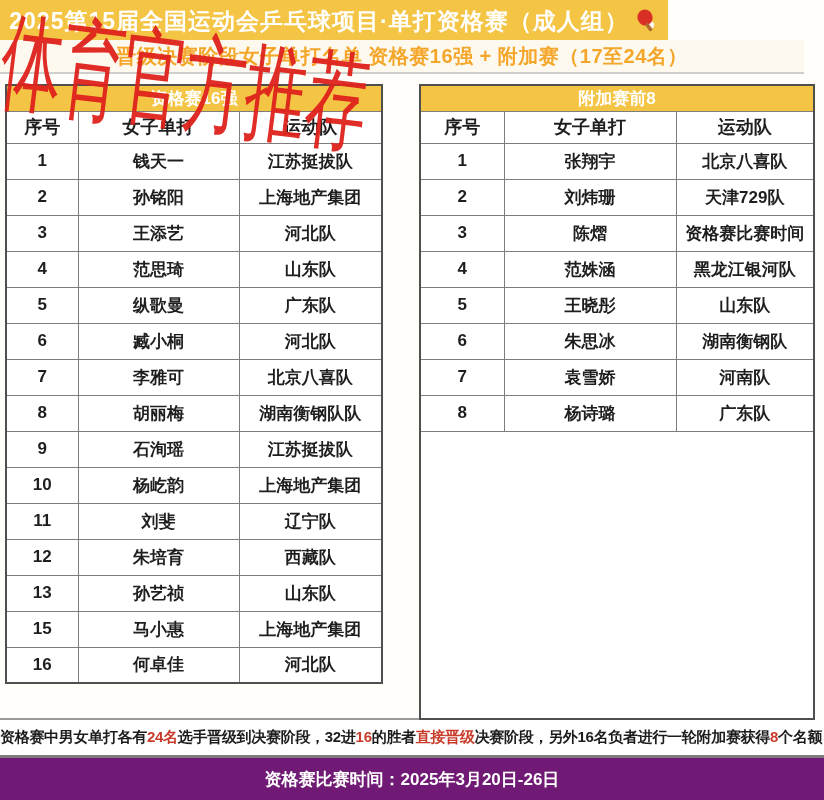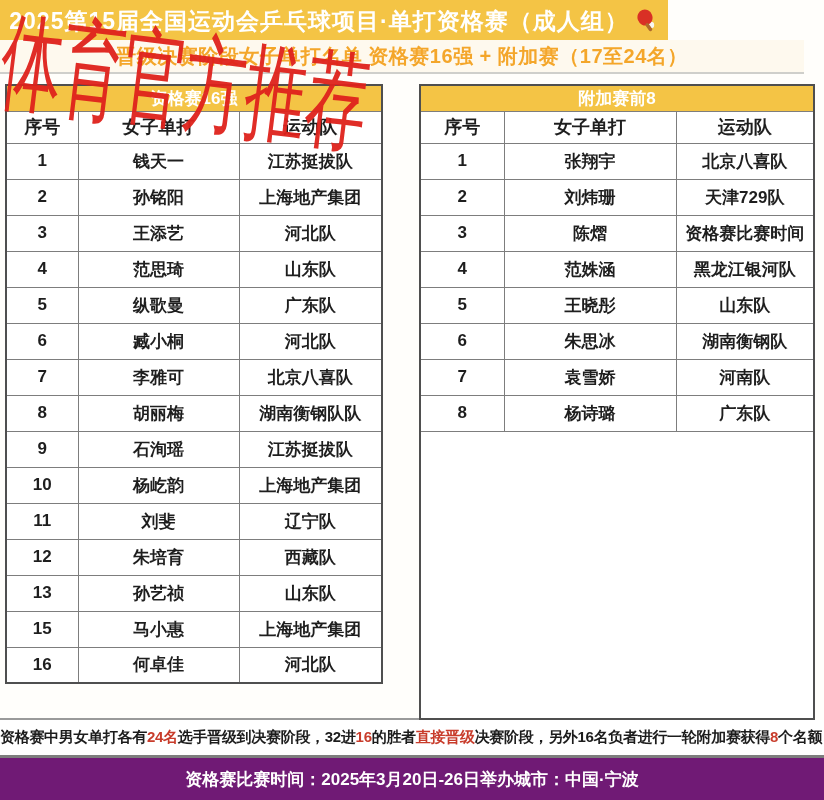--- a/index.html
+++ b/index.html
@@ -269,16 +269,15 @@
 </div>
 
 <div class="note-band">
   <div class="note">
     <span>资格赛中男女单打各有</span><span class="red">24名</span><span>选手晋级到决赛阶段，32进</span><span class="red">16</span><span>的胜者</span><span class="red">直接晋级</span><span>决赛阶段，另外16名负者进行一轮附加赛获得</span><span class="red">8</span><span>个名额</span>
   </div>
 </div>
 
 <div class="footer-band">
   <span>资格赛比赛时间：2025年3月20日-26日</span>
-  <span>举办城市：中国·宁波</span>
 </div>
 
 <div class="watermark">体育官方推荐</div>
 
 </body></html>

